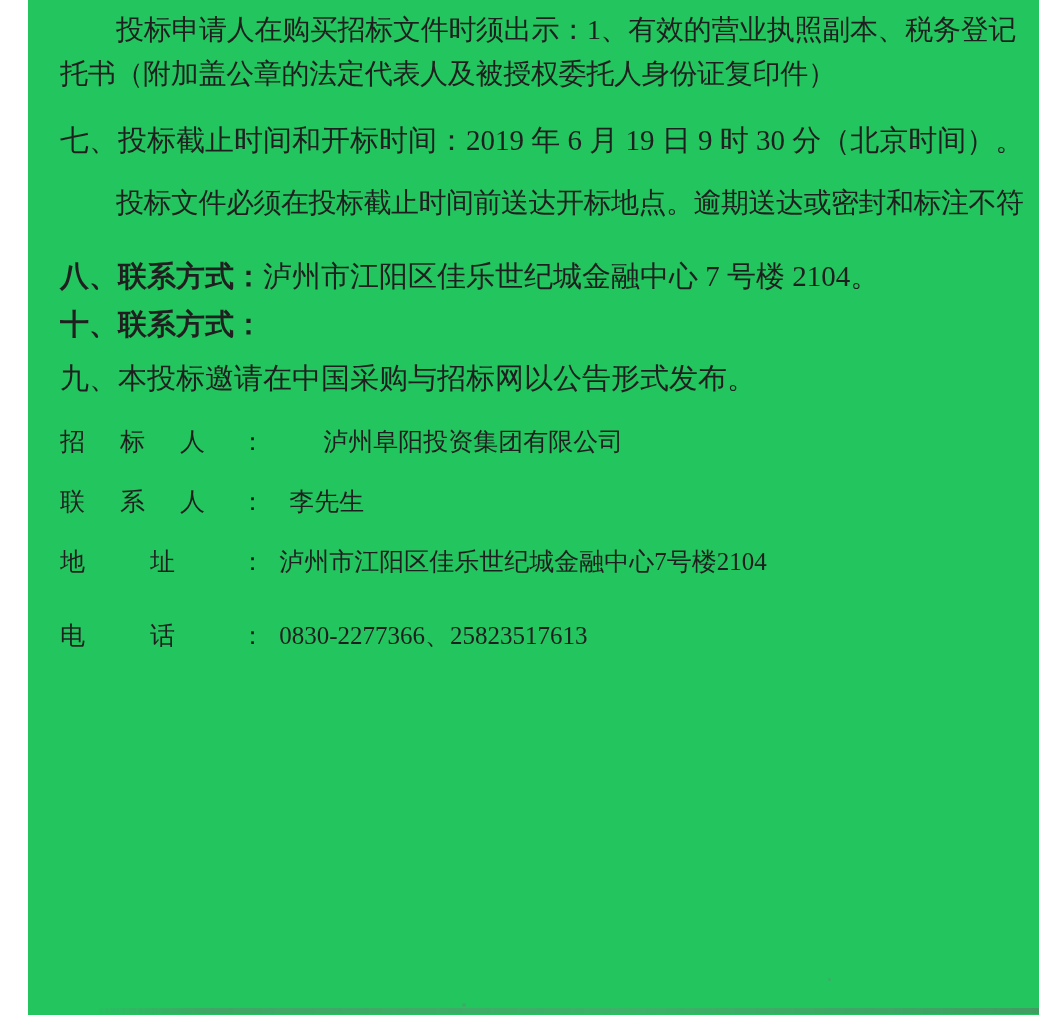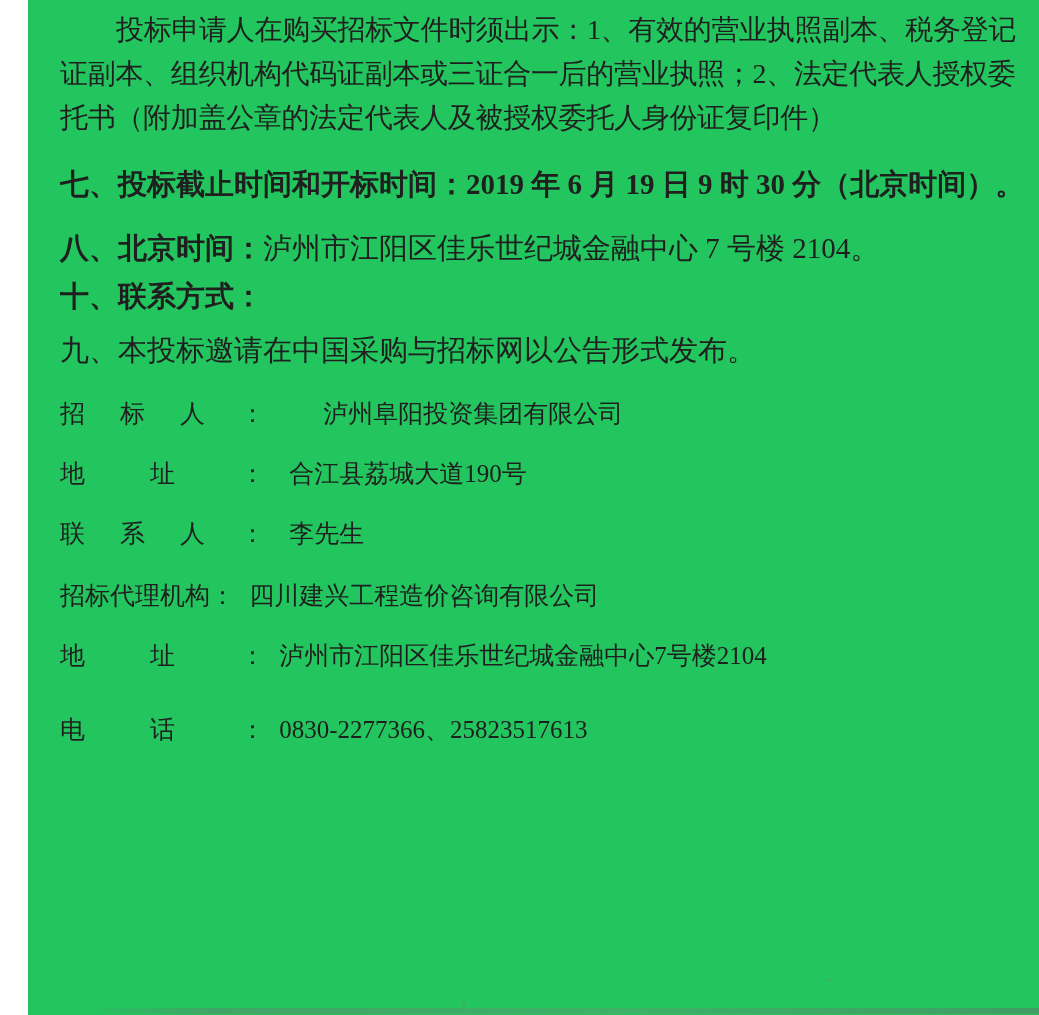--- a/index.html
+++ b/index.html
@@ -29,21 +29,21 @@
   .para-deadline { margin-top: 14px; }
   .para-deadline .pline {
     line-height: 58px;
     letter-spacing: -0.5px;
   }
   .heading {
     white-space: nowrap;
     font-size: 29px;
     line-height: 40px;
   }
-  .h7 { margin-top: 24px; font-weight: bold; }
+  .h7 { margin-top: 24px; font-weight: normal; }
   .h8 { margin-top: 24px; }
   .h8 .hbold { font-weight: bold; }
   .h9 { margin-top: 14px; }
   .h10 { margin-top: 8px; font-weight: bold; }
   .crow {
     white-space: nowrap;
     font-size: 25px;
     line-height: 36px;
     margin-top: 24px;
   }
@@ -86,59 +86,51 @@
   .speck-1 { width: 4px; height: 4px; left: 434px; top: 1003px; }
   .speck-2 { width: 3px; height: 3px; left: 800px; top: 978px; }
 </style>
 </head>
 <body>
 
 <div class="page">
 
   <div class="para">
     <div class="pline indent">投标申请人在购买招标文件时须出示：1、有效的营业执照副本、税务登记</div>
-    <div class="pline">证副本、组织机构代码证副本或三证合一后的营业执照；2、法定代表人授权委</div>
     <div class="pline">托书（附加盖公章的法定代表人及被授权委托人身份证复印件）</div>
   </div>
 
   <div class="heading h7">
     <span>七、投标截止时间和开标时间：</span><span>2019 年 6 月 19 日 9 时 30 分（北京时间）。</span>
   </div>
 
   <div class="para para-deadline">
+    <div class="pline indent">投标文件必须在投标截止时间前送达开标地点。逾期送达或密封和标注不符</div>
   </div>
 
   <div class="heading h8">
-    <span class="hbold">八、北京时间：</span><span>泸州市江阳区佳乐世纪城金融中心 7 号楼 2104。</span>
+    <span class="hbold">八、联系方式：</span><span>泸州市江阳区佳乐世纪城金融中心 7 号楼 2104。</span>
   </div>
 
   <div class="heading h10">十、联系方式：</div>
 
   <div class="heading h9">九、本投标邀请在中国采购与招标网以公告形式发布。</div>
 
   <div class="crow gap-md">
     <span class="clabel">招标人：</span>
     <span class="cvalue shift">泸州阜阳投资集团有限公司</span>
   </div>
 
-  <div class="crow">
-    <span class="clabel">地址：</span>
-    <span class="cvalue shift-sm">合江县荔城大道190号</span>
-  </div>
 
   <div class="crow">
     <span class="clabel">联系人：</span>
     <span class="cvalue shift-sm">李先生</span>
   </div>
 
 
-  <div class="crow gap-md">
-    <span class="clabel natural">招标代理机构：</span>
-    <span class="cvalue">四川建兴工程造价咨询有限公司</span>
-  </div>
 
   <div class="crow">
     <span class="clabel">地址：</span>
     <span class="cvalue">泸州市江阳区佳乐世纪城金融中心7号楼2104</span>
   </div>
 
 
   <div class="crow gap-lg">
     <span class="clabel">电话：</span>
     <span class="cvalue">0830-2277366、25823517613</span>

